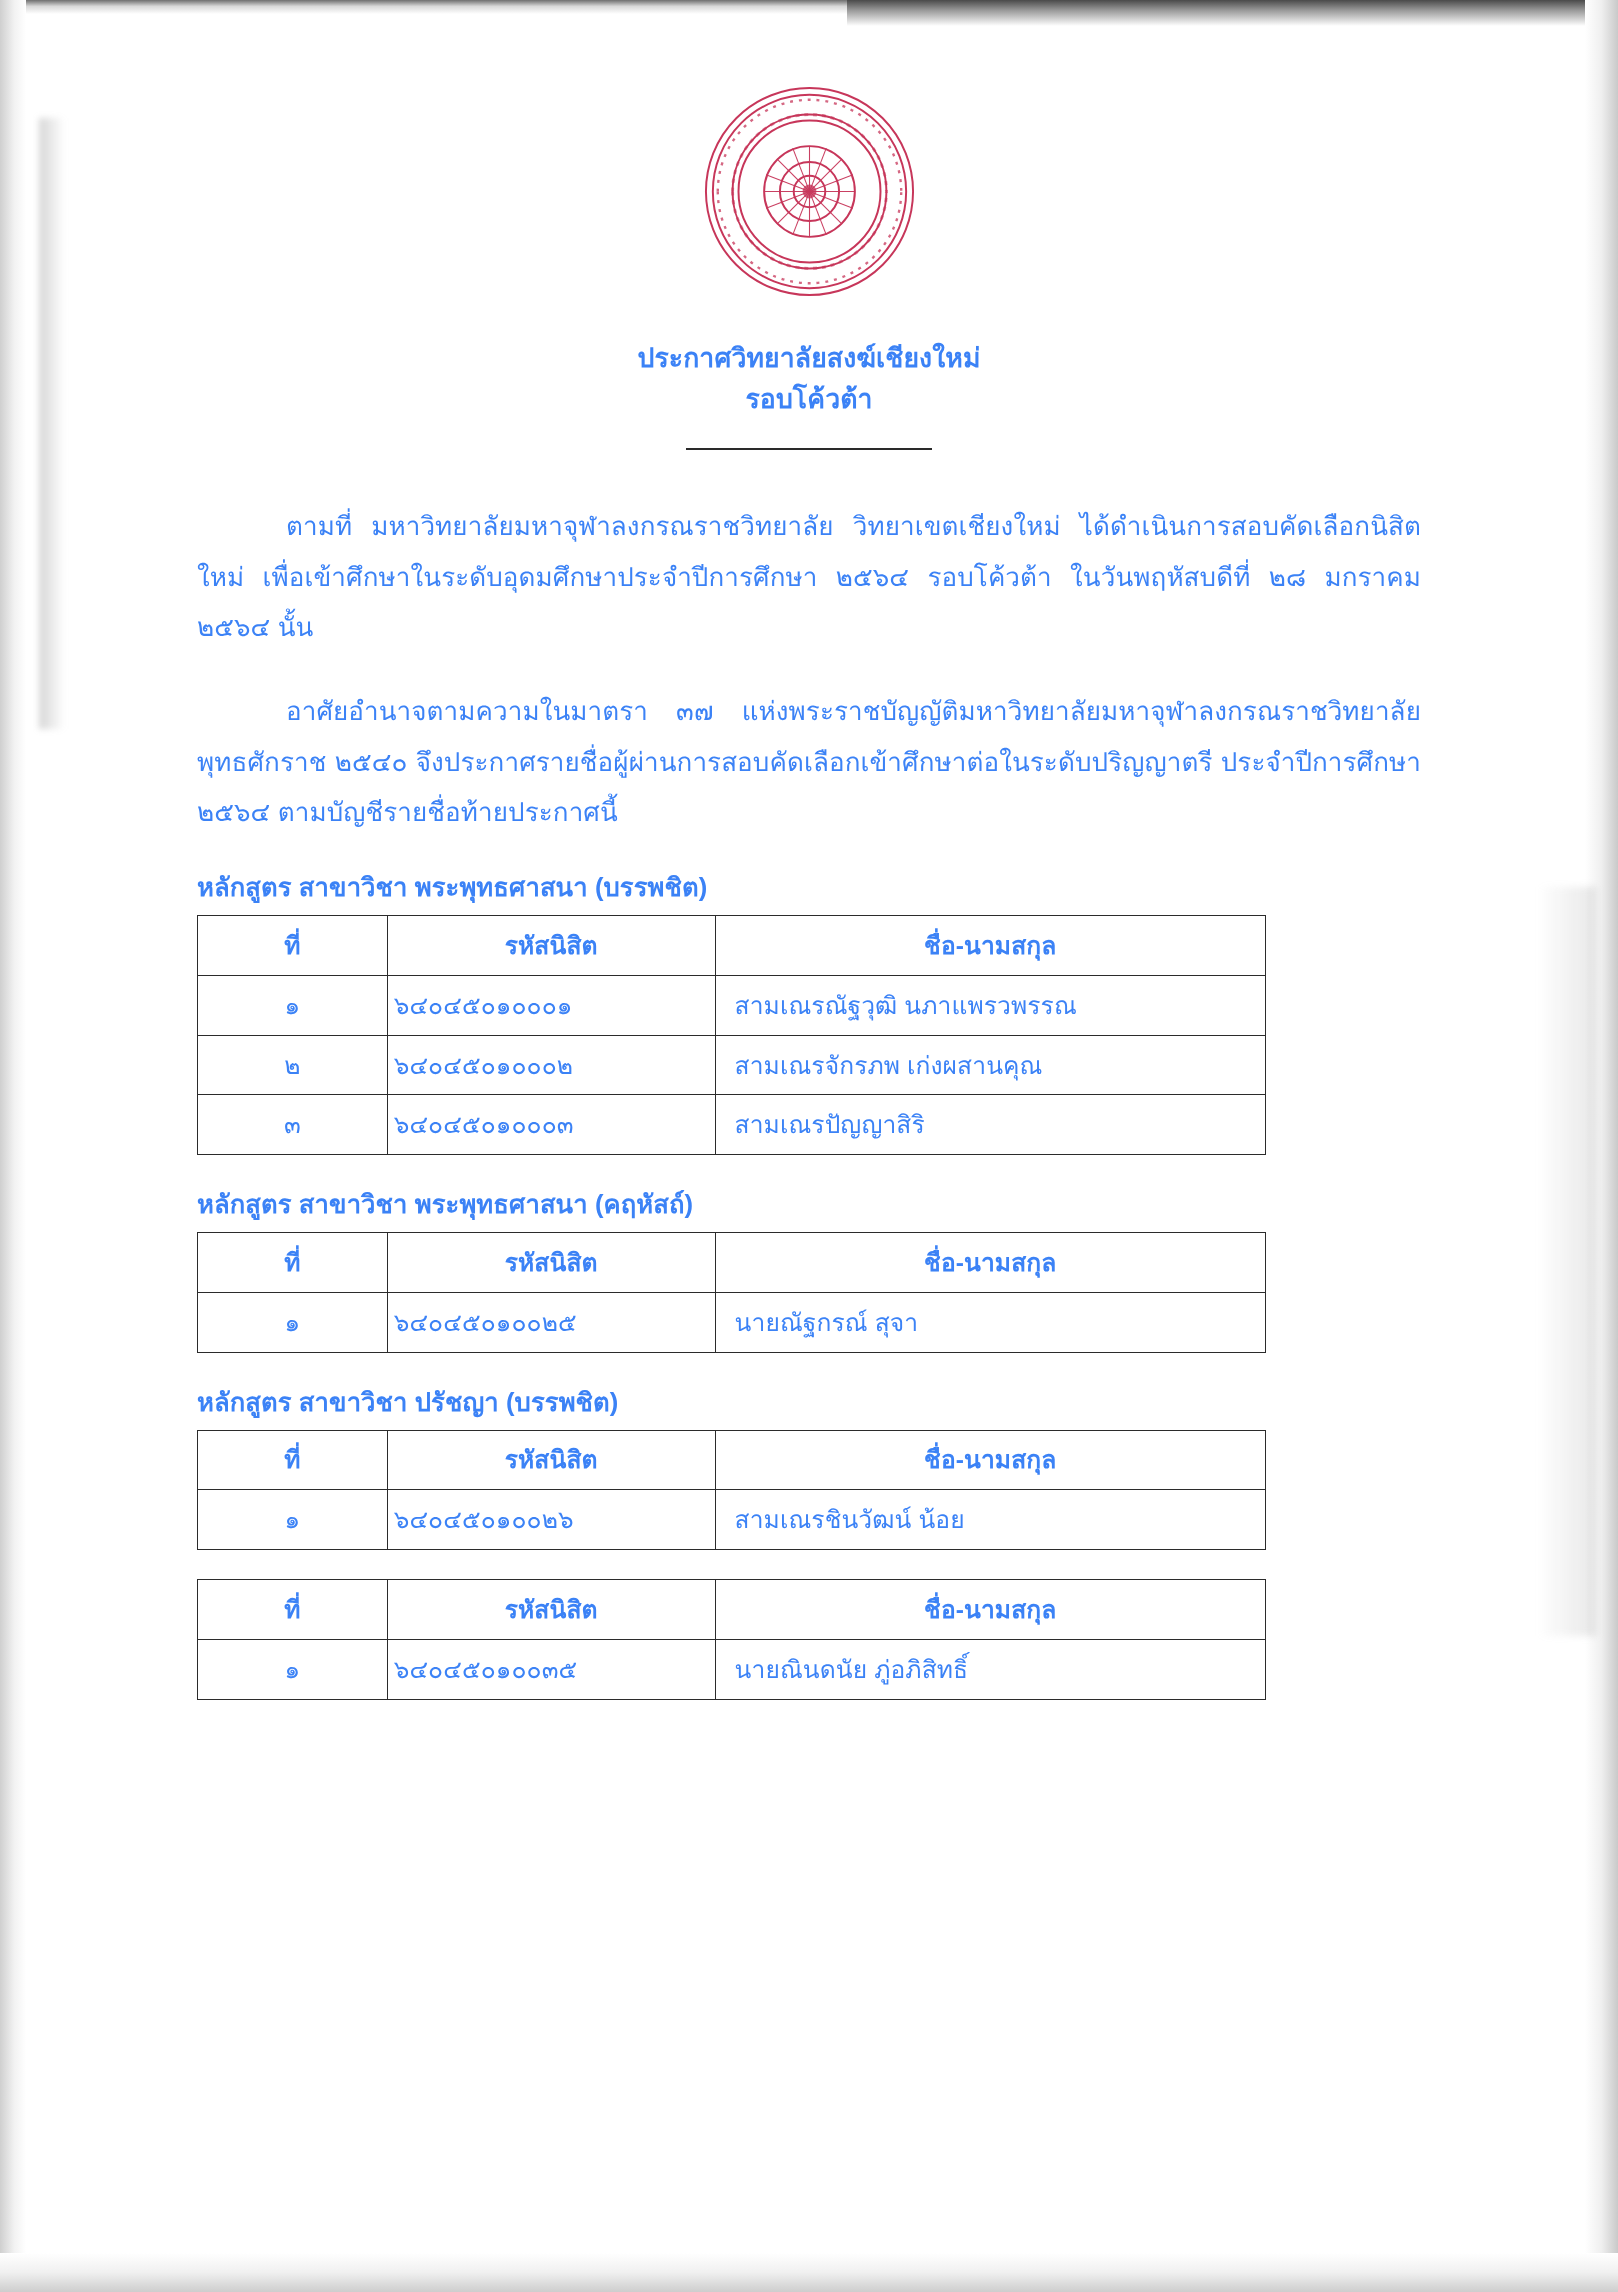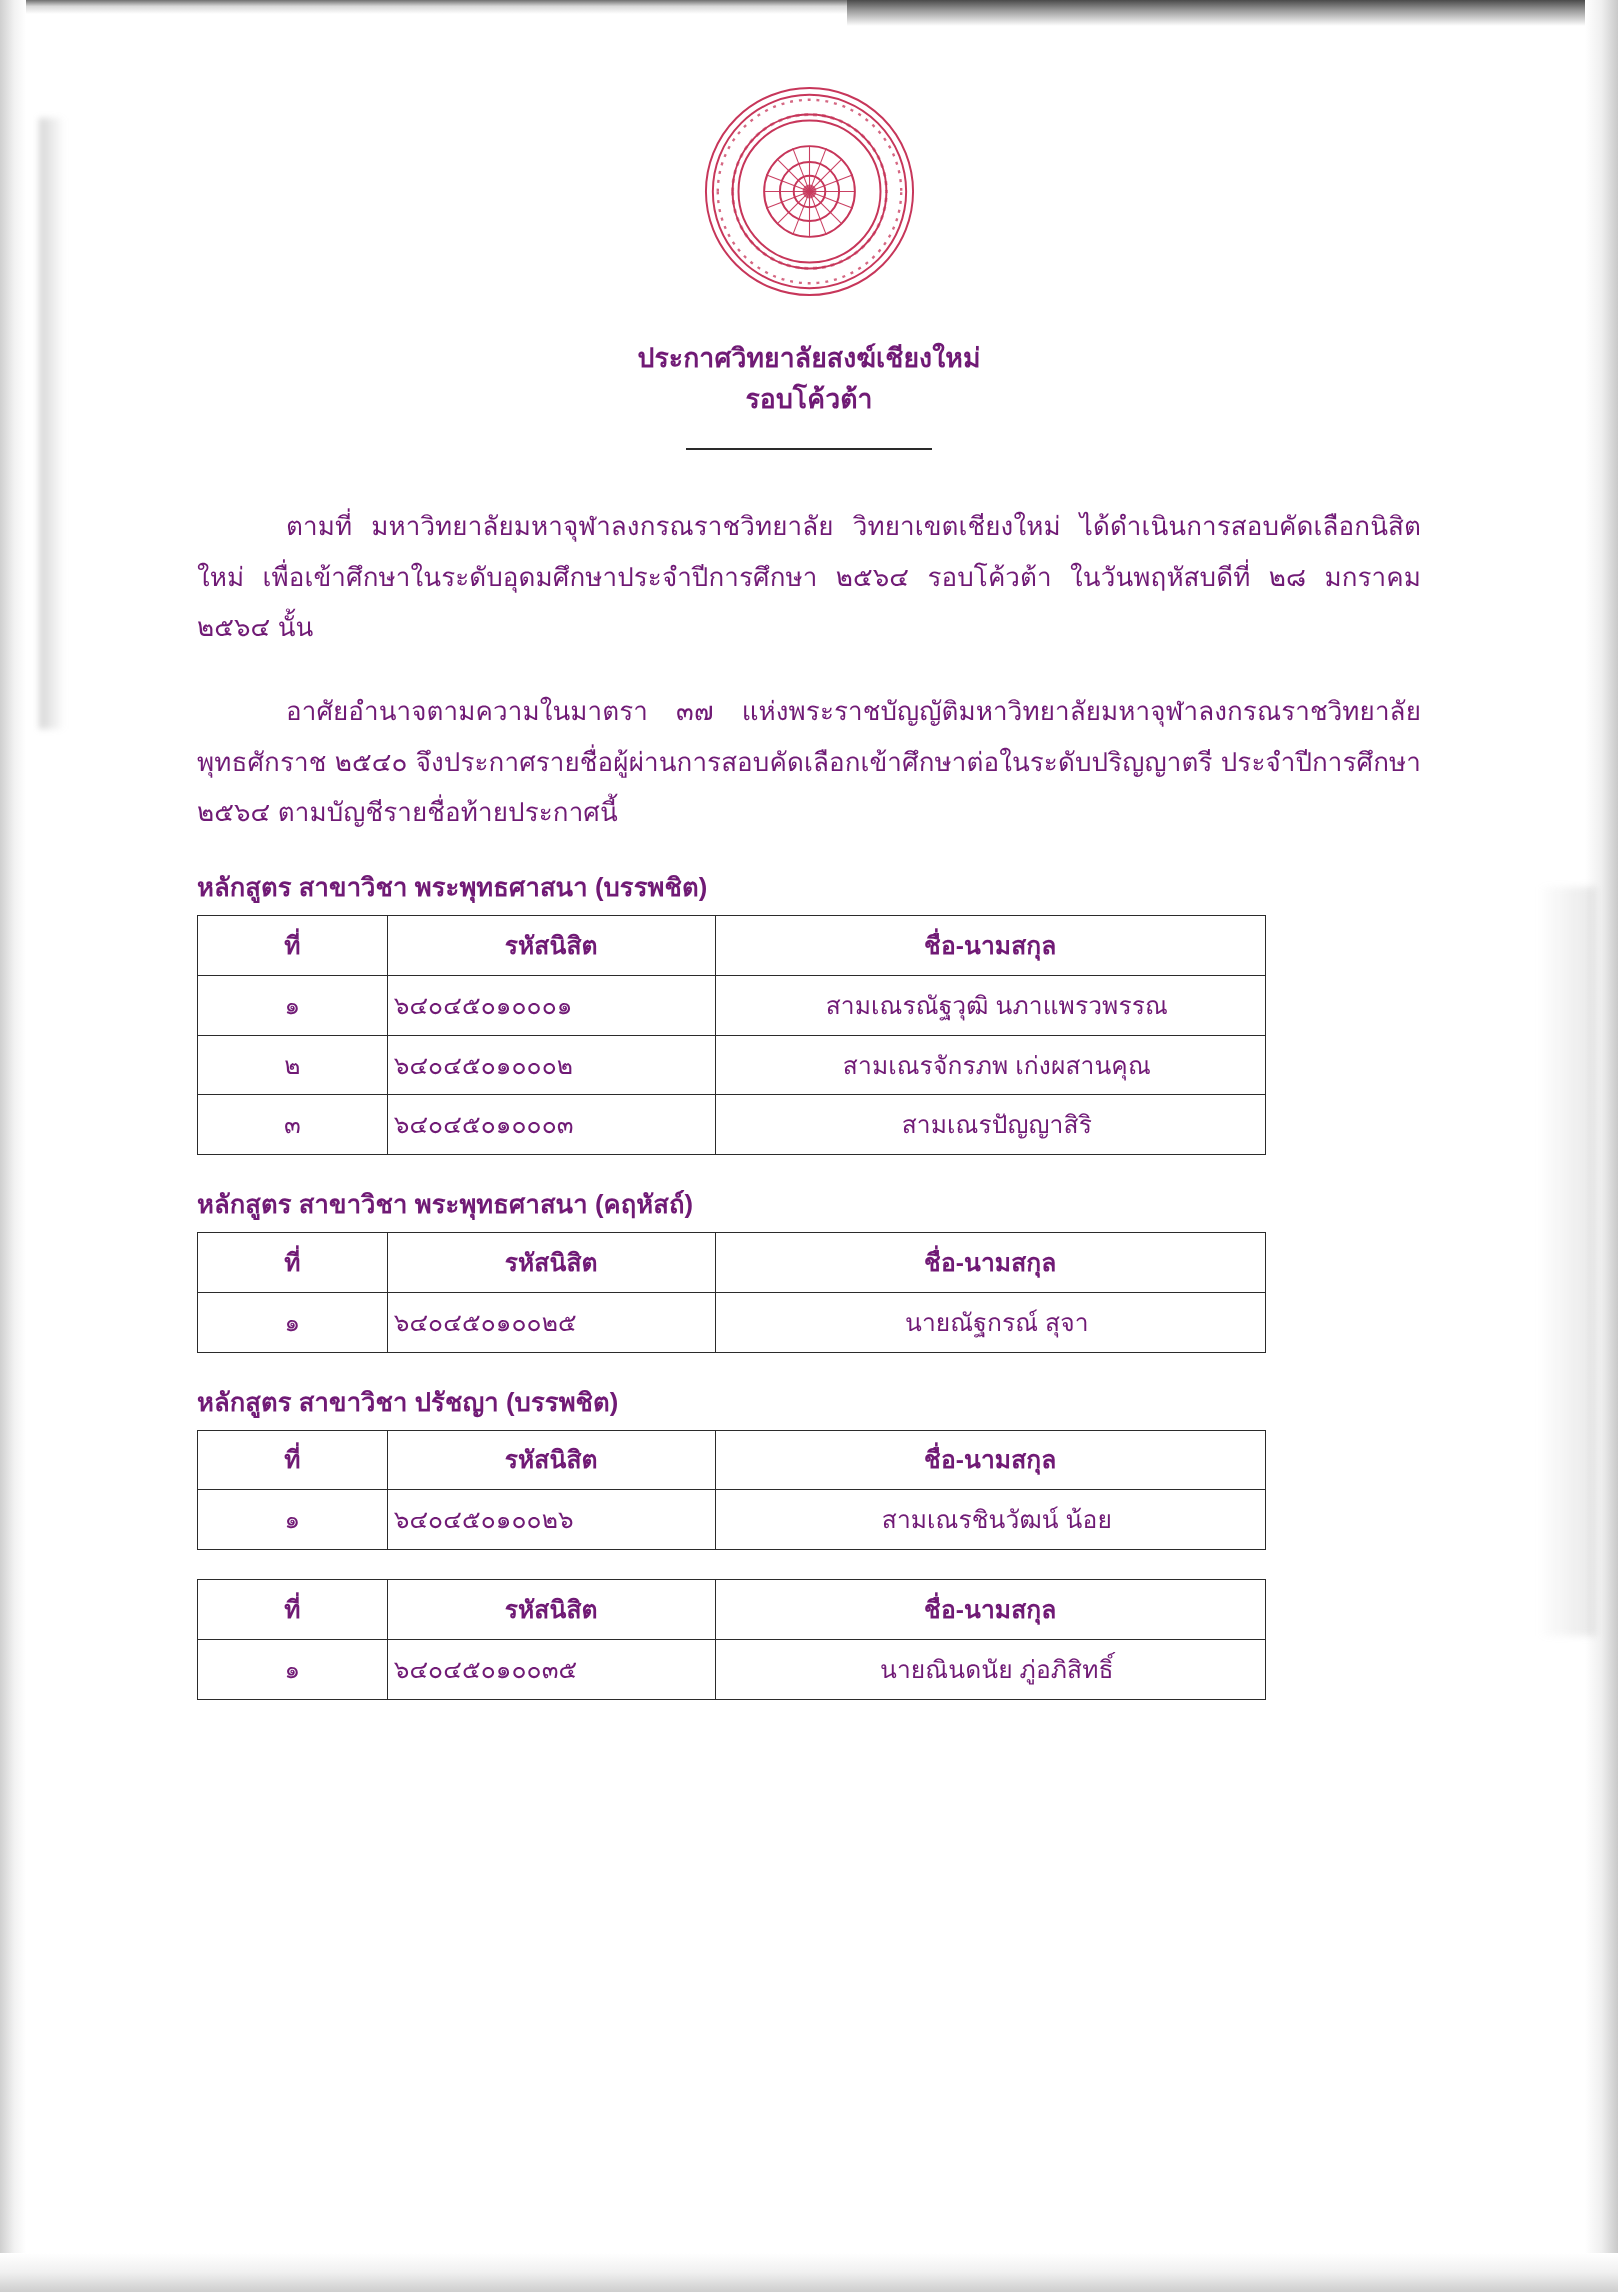--- a/index.html
+++ b/index.html
@@ -60,21 +60,21 @@
     left: 1537px; top: 887px;
     width: 59px; height: 749px;
     background: linear-gradient(270deg, rgba(150,150,150,0.22), rgba(255,255,255,0));
     filter: blur(3.9px);
   }
 
   .content {
     position: relative;
     padding: 0 197px;
     box-sizing: border-box;
-    color: #701a75;
+    color: #3b82f6;
   }
 
   
   .seal-wrap {
     display: flex;
     justify-content: center;
     padding-top: 84px;
   }
   .seal {
     position: relative;
@@ -132,21 +132,21 @@
     font-size: 24.6px;
     font-family: "Liberation Sans", sans-serif;
     padding: 9.9px 5.9px;
   }
   table.result th {
     font-weight: 600;
     text-align: center;
   }
   table.result td.c-no { text-align: center; width: 177px; }
   table.result td.c-id { width: 315px; }
-  table.result td.c-name { text-align: center; padding-left: 19px; }
+  table.result td.c-name { text-align: left; padding-left: 19px; }
   table.result th.c-no { width: 177px; }
   table.result th.c-id { width: 315px; text-align: center; }
 
   .section-title, .para, .doc-title, table.result th, table.result td {
     letter-spacing: 0.1px;
   }
 </style>
 </head>
 <body>
 

